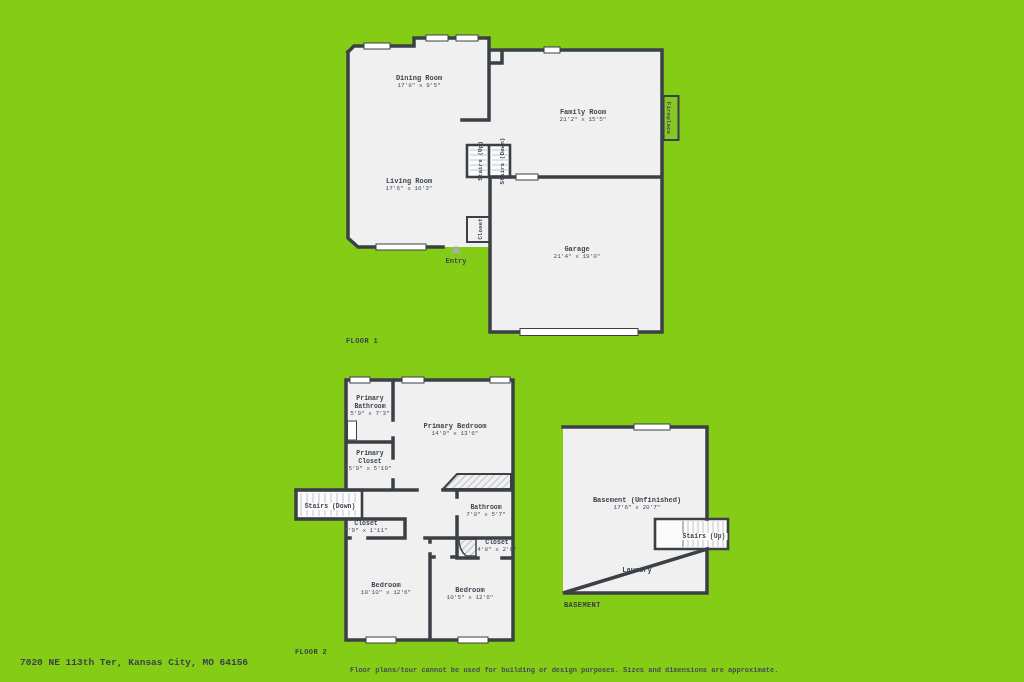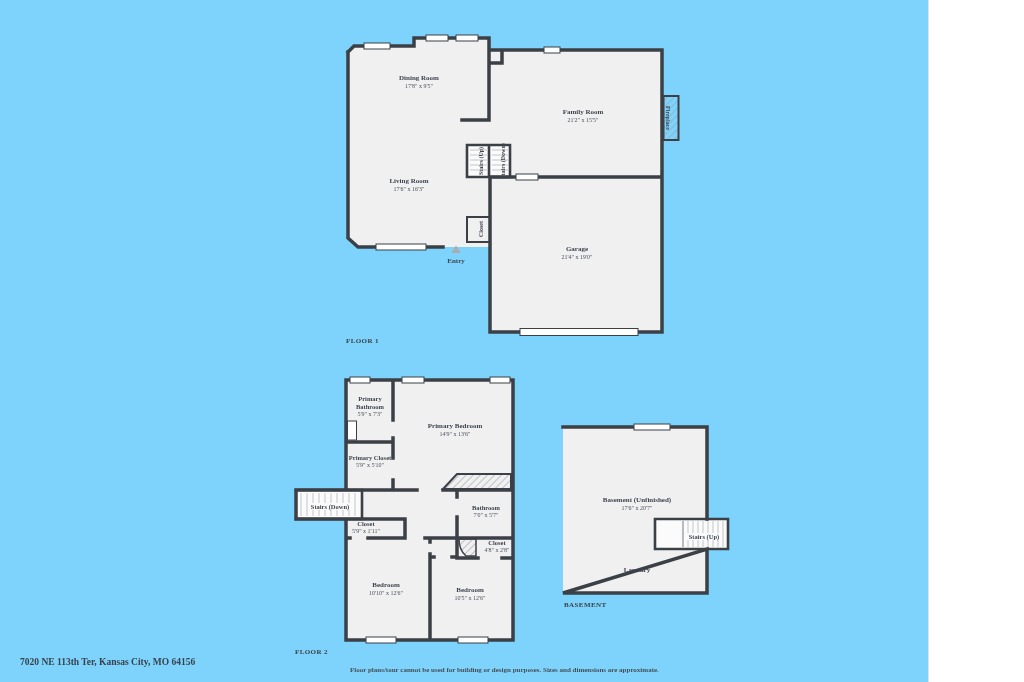--- a/index.html
+++ b/index.html
@@ -1,18 +1,18 @@
 <!DOCTYPE html>
 <html><head>
 <meta charset="utf-8">
 <style>
   html,body{margin:0;padding:0;background:#fff;}
   .page{
-    position:relative;width:928px;height:682px;background:#7dd3fc;
-    font-family:Liberation Serif, serif;color:#3e454e;overflow:hidden;
+    position:relative;width:1024px;height:682px;background:#84cc16;
+    font-family:Liberation Mono, monospace;color:#3e454e;overflow:hidden;
     outline:1px solid #e3e3e3;
   }
   .plan-svg{position:absolute;left:0;top:0;}
   .wall{stroke:#3b4046;stroke-width:3.5;fill:none;stroke-linecap:square;}
   .wall-med{stroke:#3b4046;stroke-width:2.6;fill:none;stroke-linecap:square;}
   .wall-thin{stroke:#3b4046;stroke-width:2;fill:none;stroke-linecap:square;}
   .silhouette{fill:#f0f0f1;stroke:none;}
   .win{fill:#ffffff;stroke:#3b4046;stroke-width:1;}
   .tread{stroke:#c2c5c9;stroke-width:1;fill:none;}
   .cellbg{fill:#fbfbfb;stroke:none;}

